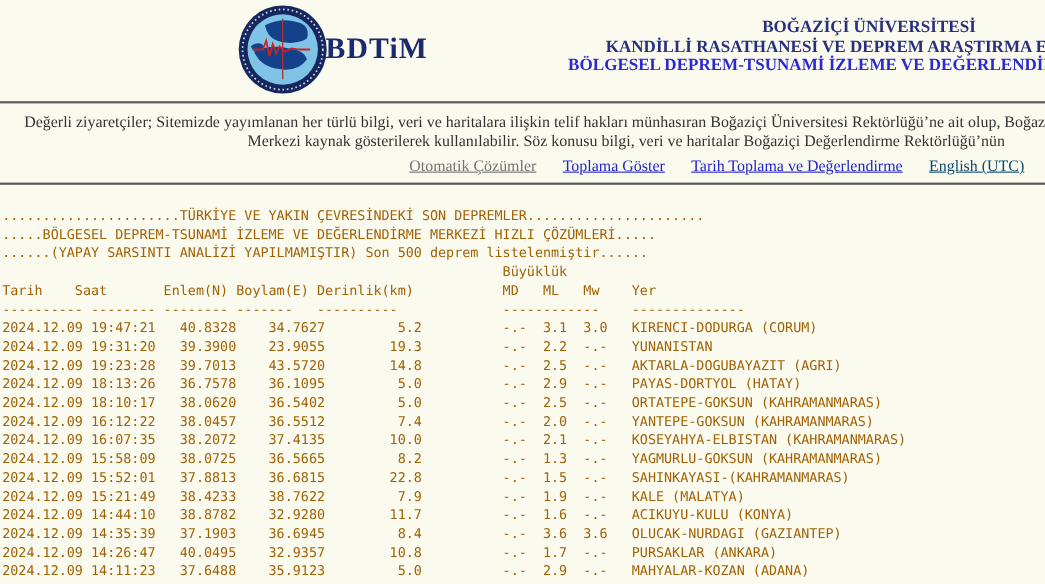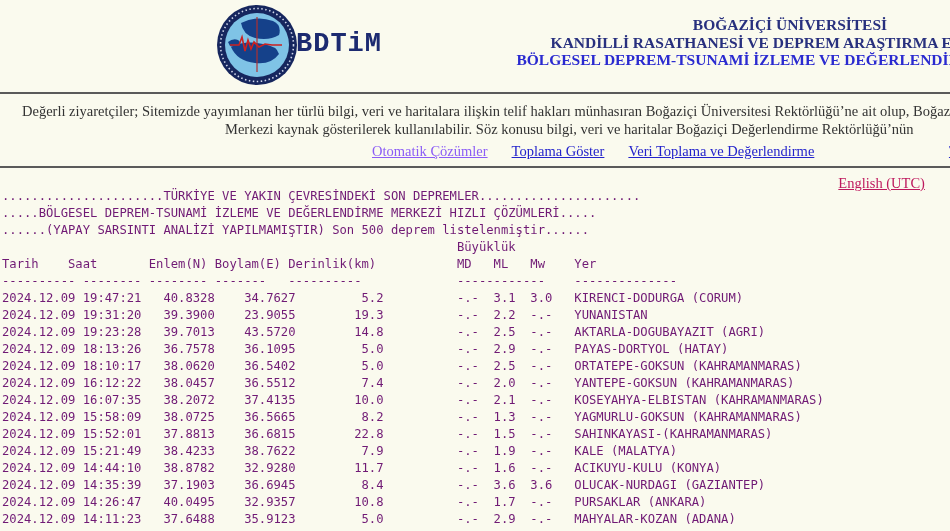--- a/index.html
+++ b/index.html
@@ -10,21 +10,21 @@
     background: #fafaee;
     font-family: "Liberation Serif", serif;
   }
   
   .logo-wrap {
     position: absolute; left: 216px; top: 4px;
     width: 82px; height: 82px;
   }
   .wordmark {
     position: absolute; left: 296px; top: 29px;
-    font-family: Liberation Mono, monospace;
+    font-family: Liberation Serif, serif;
     font-weight: bold; font-size: 27px;
     color: #1c2a70; letter-spacing: 1px;
   }
   .org-lines {
     position: absolute; left: 790px; top: 16px;
     transform: translateX(-50%);
     text-align: center; white-space: nowrap;
     font-weight: bold; font-size: 15.5px; line-height: 17.5px;
   }
   
@@ -46,21 +46,21 @@
     position: absolute; left: 372px; top: 143px;
     display: flex; gap: 24px;
     font-size: 14.5px; white-space: nowrap;
   }
   .nav-links a { text-decoration: underline; cursor: pointer; }
   
   .quake-block {
     position: absolute; left: 2px; top: 188px;
     font-family: "DejaVu Sans Mono", monospace;
     font-size: 12.2px; line-height: 17px;
-    color: #701a75;
+    color: #a16207;
     white-space: pre;
   }
   .quake-block div { height: 17px; }
 </style>
 </head>
 <body>
 
 <div class="logo-wrap">
   <span>
     <svg width="82" height="82" viewBox="0 0 82 82">
@@ -81,22 +81,22 @@
     <div style="color: rgb(40, 48, 126);">KANDİLLİ RASATHANESİ VE DEPREM ARAŞTIRMA ENSTİTÜSÜ</div>
     <div style="color: rgb(42, 42, 208);">BÖLGESEL DEPREM-TSUNAMİ İZLEME VE DEĞERLENDİRME MERKEZİ</div>
   </div>
 
 <div class="rule rule-top"></div>
 
 <div class="notice-line notice-1">Değerli ziyaretçiler; Sitemizde yayımlanan her türlü bilgi, veri ve haritalara ilişkin telif hakları münhasıran Boğaziçi Üniversitesi Rektörlüğü’ne ait olup, Boğaziçi</div>
 <div class="notice-line notice-2">Merkezi kaynak gösterilerek kullanılabilir. Söz konusu bilgi, veri ve haritalar Boğaziçi Değerlendirme Rektörlüğü’nün</div>
 
 <div class="nav-links" id="nav-links">
-    <a style="color: #8b5cf6;">Otomatik Çözümler</a>
+    <a style="color: #737373;">Otomatik Çözümler</a>
     <a style="color: rgb(35, 35, 204);">Toplama Göster</a>
-    <a style="color: rgb(35, 35, 204);">Veri Toplama ve Değerlendirme</a>
-    <a style="color: #be185d; margin-top: 32px;">English (UTC)</a>
+    <a style="color: rgb(35, 35, 204);">Tarih Toplama ve Değerlendirme</a>
+    <a style="color: #0c4a6e;">English (UTC)</a>
     <a style="color: rgb(35, 35, 204);">Twitter</a>
   </div>
 
 <div class="rule rule-bottom"></div>
 
 <div class="quake-block" id="quake-block"><div>......................TÜRKİYE VE YAKIN ÇEVRESİNDEKİ SON DEPREMLER......................</div><div>.....BÖLGESEL DEPREM-TSUNAMİ İZLEME VE DEĞERLENDİRME MERKEZİ HIZLI ÇÖZÜMLERİ.....</div><div>......(YAPAY SARSINTI ANALİZİ YAPILMAMIŞTIR) Son 500 deprem listelenmiştir......</div><div>                                                              Büyüklük</div><div>Tarih    Saat       Enlem(N) Boylam(E) Derinlik(km)           MD   ML   Mw    Yer</div><div>---------- -------- -------- -------   ----------             ------------    --------------</div><div>2024.12.09 19:47:21   40.8328    34.7627         5.2          -.-  3.1  3.0   KIRENCI-DODURGA (CORUM)</div><div>2024.12.09 19:31:20   39.3900    23.9055        19.3          -.-  2.2  -.-   YUNANISTAN</div><div>2024.12.09 19:23:28   39.7013    43.5720        14.8          -.-  2.5  -.-   AKTARLA-DOGUBAYAZIT (AGRI)</div><div>2024.12.09 18:13:26   36.7578    36.1095         5.0          -.-  2.9  -.-   PAYAS-DORTYOL (HATAY)</div><div>2024.12.09 18:10:17   38.0620    36.5402         5.0          -.-  2.5  -.-   ORTATEPE-GOKSUN (KAHRAMANMARAS)</div><div>2024.12.09 16:12:22   38.0457    36.5512         7.4          -.-  2.0  -.-   YANTEPE-GOKSUN (KAHRAMANMARAS)</div><div>2024.12.09 16:07:35   38.2072    37.4135        10.0          -.-  2.1  -.-   KOSEYAHYA-ELBISTAN (KAHRAMANMARAS)</div><div>2024.12.09 15:58:09   38.0725    36.5665         8.2          -.-  1.3  -.-   YAGMURLU-GOKSUN (KAHRAMANMARAS)</div><div>2024.12.09 15:52:01   37.8813    36.6815        22.8          -.-  1.5  -.-   SAHINKAYASI-(KAHRAMANMARAS)</div><div>2024.12.09 15:21:49   38.4233    38.7622         7.9          -.-  1.9  -.-   KALE (MALATYA)</div><div>2024.12.09 14:44:10   38.8782    32.9280        11.7          -.-  1.6  -.-   ACIKUYU-KULU (KONYA)</div><div>2024.12.09 14:35:39   37.1903    36.6945         8.4          -.-  3.6  3.6   OLUCAK-NURDAGI (GAZIANTEP)</div><div>2024.12.09 14:26:47   40.0495    32.9357        10.8          -.-  1.7  -.-   PURSAKLAR (ANKARA)</div><div>2024.12.09 14:11:23   37.6488    35.9123         5.0          -.-  2.9  -.-   MAHYALAR-KOZAN (ADANA)</div></div>
 
 </body></html>

